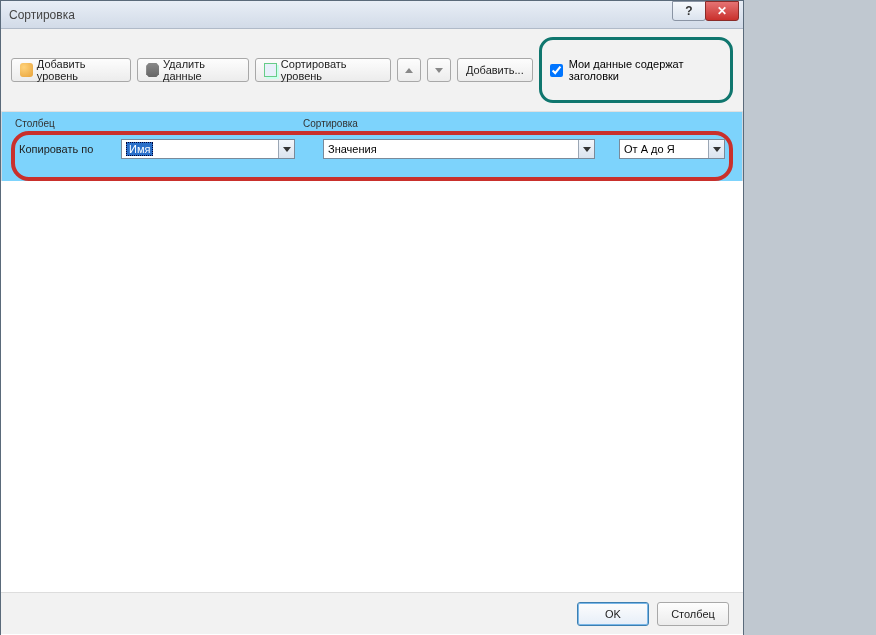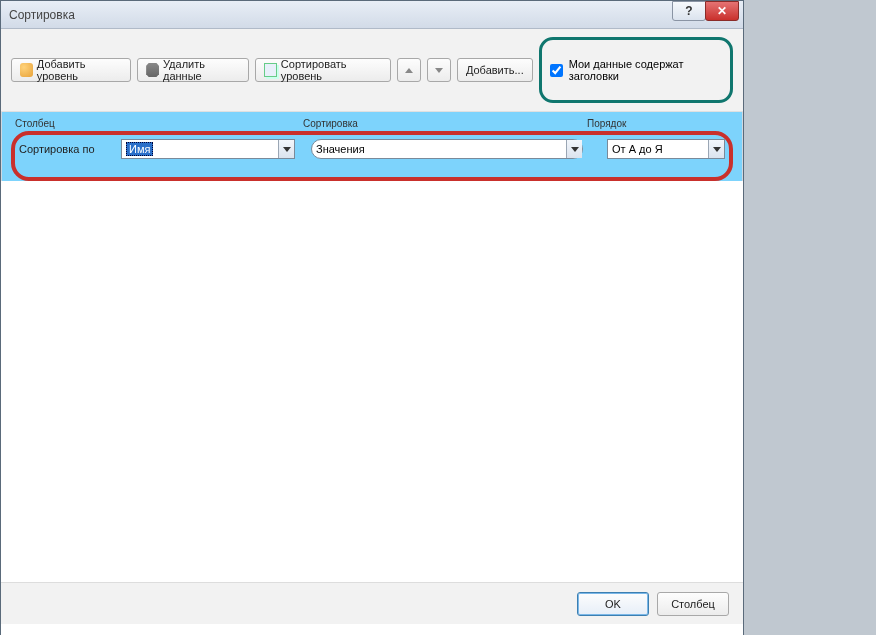--- a/index.html
+++ b/index.html
@@ -155,31 +155,31 @@
     width:16px;
     height:100%;
     border-left:1px solid #9aa6b4;
     background: linear-gradient(#f2f6fb,#dbe3ee);
     display:flex;align-items:center;justify-content:center;
   }
   .combo .drop .t {
     width:0;height:0;border-left:4px solid transparent;border-right:4px solid transparent;border-top:5px solid #333;
   }
   .combo-sortby { width: 174px; }
-  .combo-sorton { width: 272px; margin-left: 10px; border-radius: 10px; }
+  .combo-sorton { width: 272px; margin-left: 22px; }
   .combo-order  { flex:1; margin-left: 18px; }
 
   .body-area {
     background:#fff;
     height: 470px;
   }
 
   .footer {
     position:absolute;
-    bottom:10px;left:0;right:0;
+    bottom:0;left:0;right:0;
     height: 42px;
     background:#f2f2f2;
     border-top:1px solid #ddd;
     display:flex;
     align-items:center;
     justify-content:flex-end;
     gap:8px;
     padding: 0 14px;
   }
   .footer .btn-win { width: 72px; justify-content:center; }
@@ -237,26 +237,25 @@
 
     <label class="checkbox-right">
       <input type="checkbox" checked="" style="">
       <span>Мои данные содержат заголовки</span>
     </label>
   </div>
 
   <div class="headers">
     <div class="col-sortby">Столбец</div>
     <div class="col-sorton">Сортировка</div>
-    <div class="col-order">Порядок</div>
   </div>
 
   <div class="row-wrap">
     <div class="row">
-      <div class="label">Сортировка по</div>
+      <div class="label">Копировать по</div>
 
       <div class="combo combo-sortby selected">
         <span class="val">Имя</span>
         <span class="drop">
             <span class="t"></span>
           </span>
       </div>
 
       <div class="combo combo-sorton">
         <span>Значения</span>

